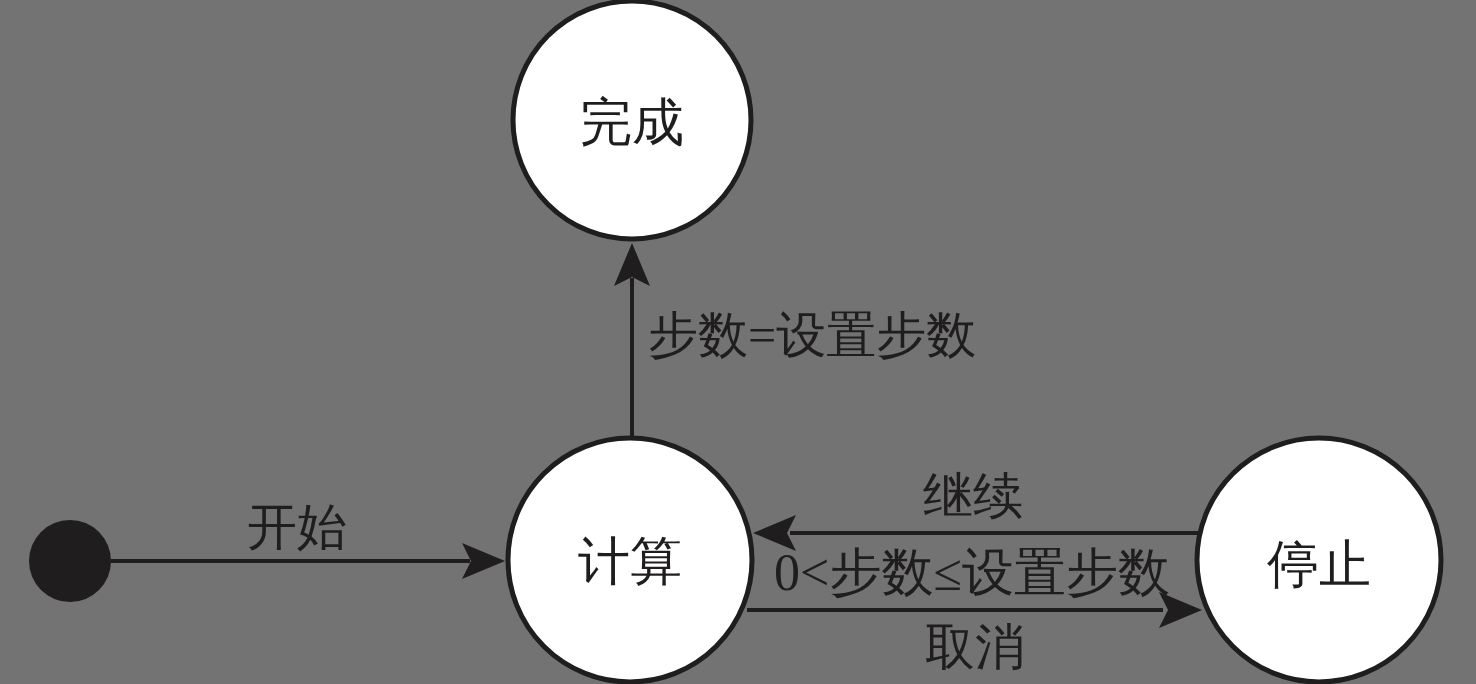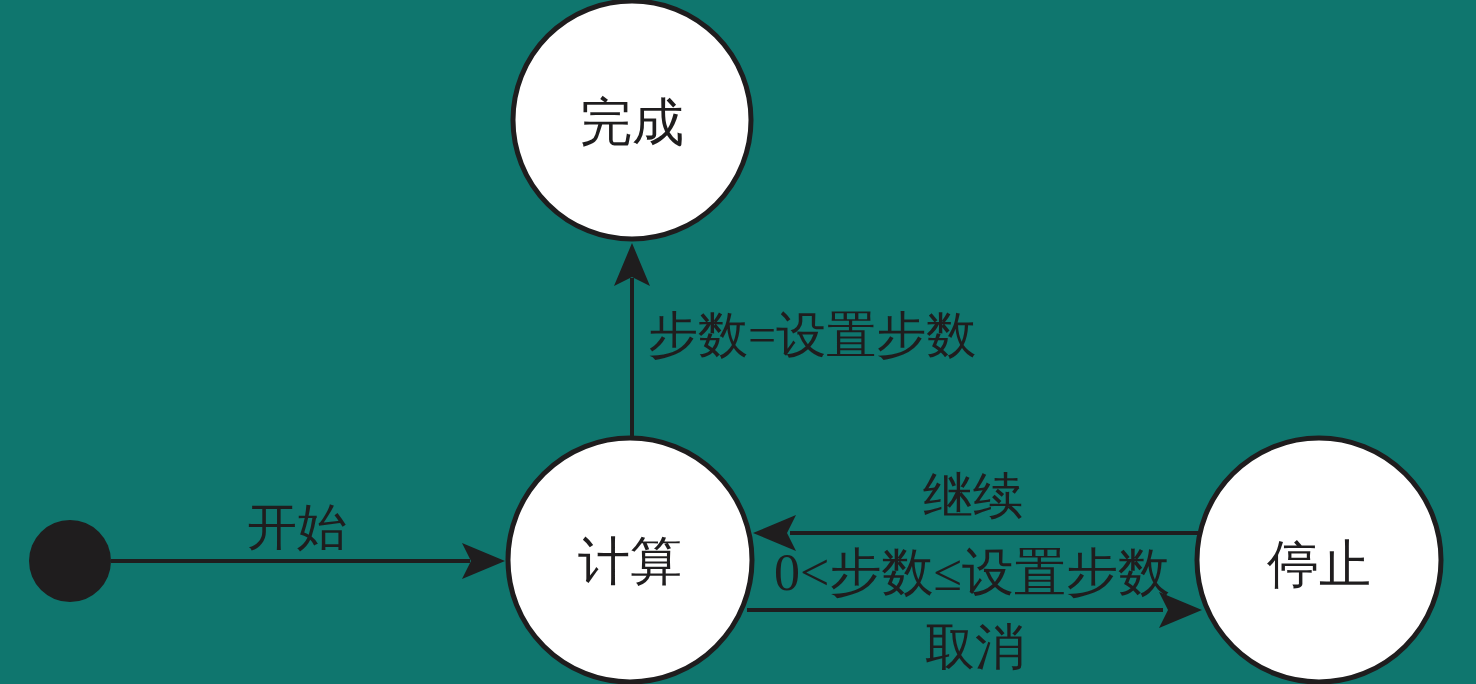--- a/index.html
+++ b/index.html
@@ -4,21 +4,21 @@
 <style>
   html, body {
     margin: 0;
     padding: 0;
     background: #ffffff;
   }
   .canvas {
     position: relative;
     width: 1476px;
     height: 684px;
-    background: #0f766e;
+    background: #737373;
     overflow: hidden;
     font-family: "Liberation Serif", "DejaVu Serif", serif;
   }
   svg text {
     font-family: "Liberation Serif", "DejaVu Serif", serif;
     fill: #1f1d1e;
   }
   .state-label { font-size: 52px; }
   .transition-label { font-size: 50px; }
   .guard-label { font-size: 52px; }

